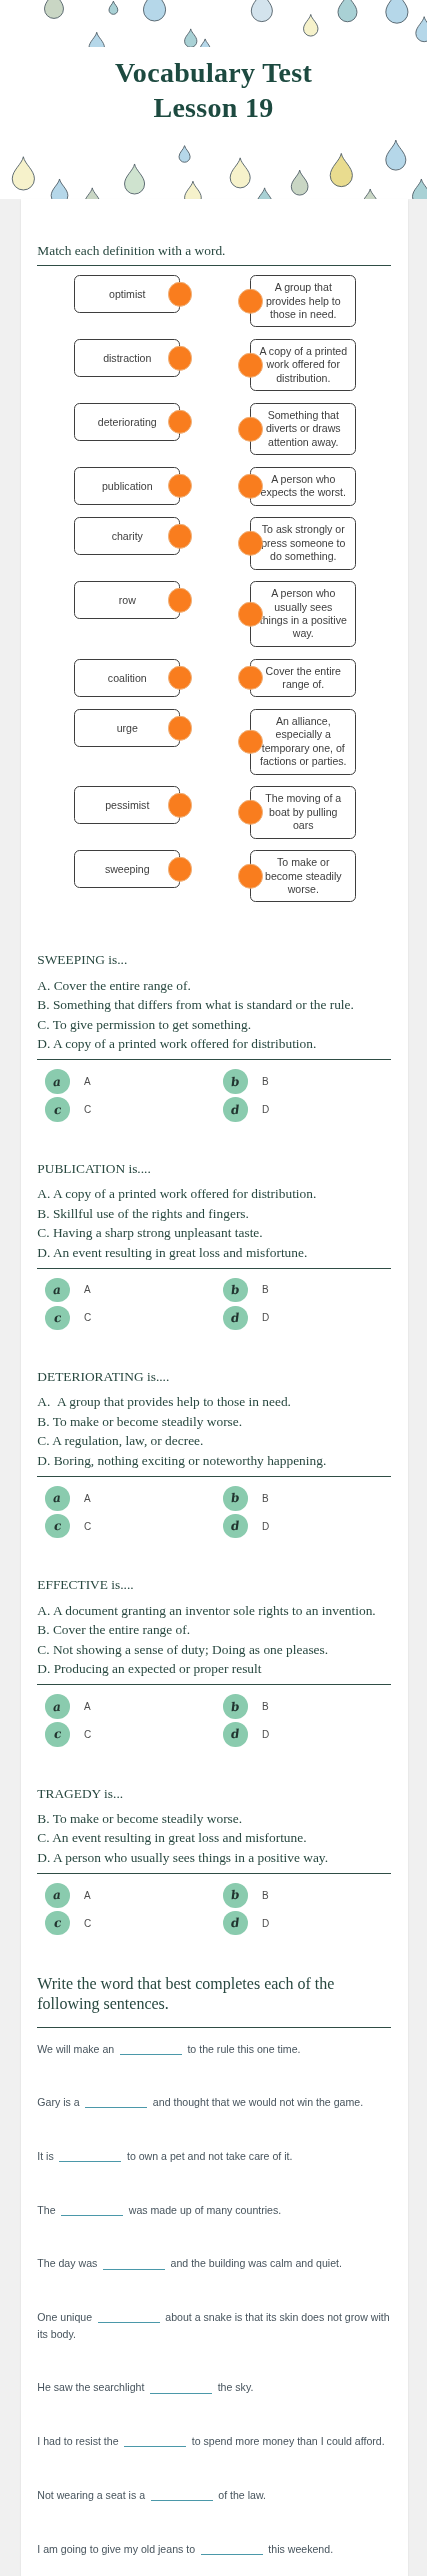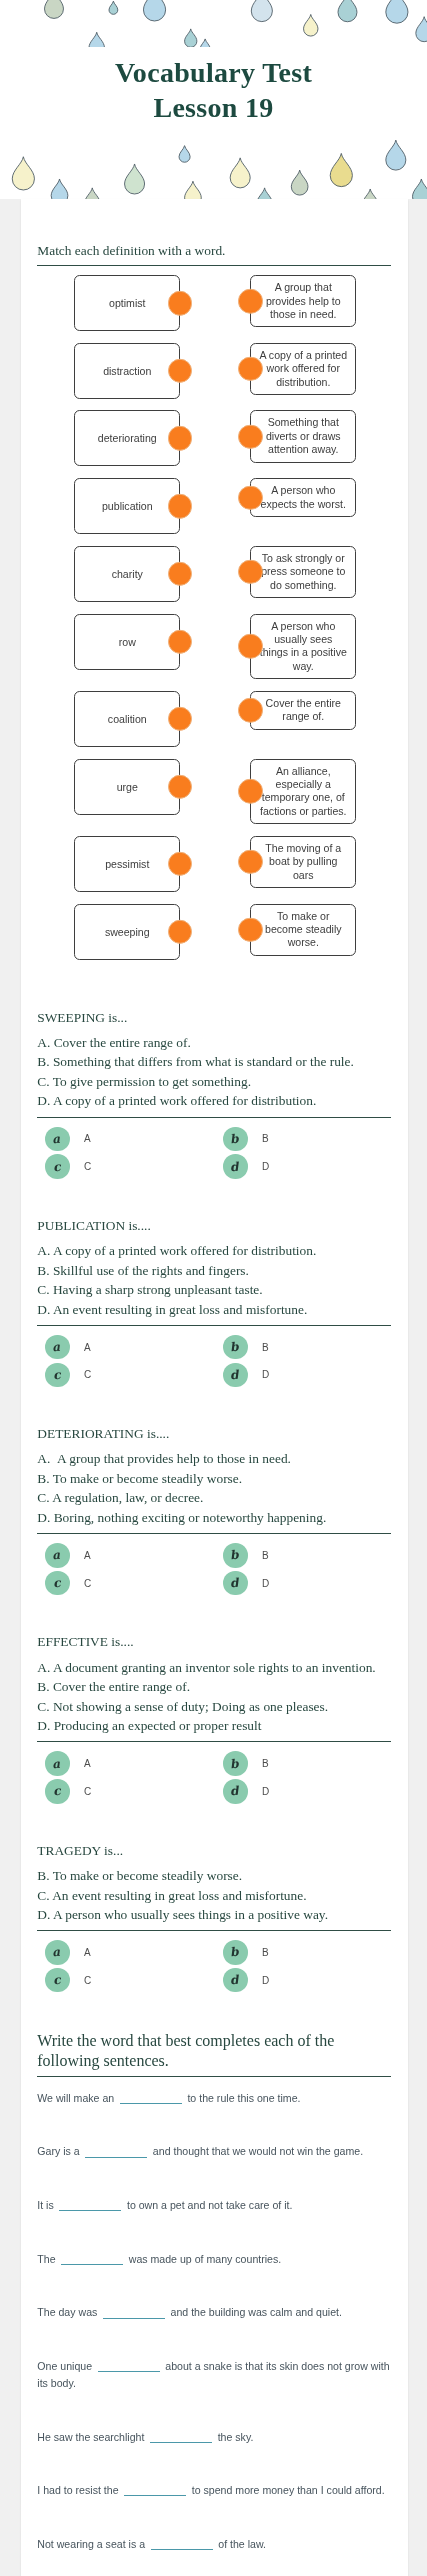--- a/index.html
+++ b/index.html
@@ -23,21 +23,21 @@
   .card{position:relative;margin-left:20.6px;width:387px;background:var(--card-bg);
     box-shadow:0 0.6px 1.7px rgba(0,0,0,.10);padding:7.8px 16.7px 16.7px 16.7px;}
 
   .serif-h{font-family:"Liberation Serif",serif;color:var(--green);font-size:13.4px;line-height:16.7px;font-weight:500;margin-top:36px;}
   .big-h{font-family:"Liberation Serif",serif;color:var(--green);font-size:16px;line-height:19.5px;font-weight:500;}
   .divider{border:none;border-top:1.1px solid var(--divider);margin-top:5.6px;}
 
   
   .match-list{margin-top:9px;margin-bottom:50px;}
   .match-row{display:flex;align-items:flex-start;padding-left:37px;margin-bottom:11.7px;}
-  .word-box{position:relative;width:106px;height:56px;border:0.6px solid var(--box-border);
+  .word-box{position:relative;width:106px;height:38px;border:0.6px solid var(--box-border);
     border-radius:5.6px;display:flex;align-items:center;justify-content:center;
     font-size:10.6px;color:var(--box-text);background:#fff;}
   .def-box{position:relative;width:106px;margin-left:70px;border:0.6px solid var(--box-border);
     border-radius:5.6px;padding:5px 7.8px;min-height:37px;display:flex;align-items:center;justify-content:center;
     font-size:10.6px;line-height:13.4px;color:var(--box-text);text-align:center;background:#fff;}
   .dot{position:absolute;top:50%;transform:translateY(-50%);width:24.5px;height:24.5px;border-radius:50%;
     background:var(--orange);border:1.1px solid var(--orange-ring);z-index:2;cursor:pointer;}
   .dot.right{right:-12.8px;} .dot.left{left:-12.8px;}
 
   
@@ -46,21 +46,21 @@
   .q-option{font-family:"Liberation Serif",serif;color:var(--green);font-size:13.4px;line-height:19.5px;font-weight:500;}
   .answers{display:grid;grid-template-columns:178px auto;row-gap:3.3px;padding-left:7.8px;margin-top:9px;}
   .choice{display:flex;align-items:center;cursor:pointer;}
   .choice-circle{width:24.5px;height:24.5px;border-radius:50%;background:var(--teal-circle);
     display:flex;align-items:center;justify-content:center;}
   .choice-letter{font-family:"DejaVu Serif",serif;font-style:italic;font-weight:700;
     font-size:12.2px;color:var(--letter);transform:rotate(-4deg);}
   .choice-label{margin-left:14.5px;font-size:10px;color:var(--label);}
 
   
-  .fillin-head{margin-bottom:6px;}
+  .fillin-head{margin-bottom:14px;}
   .sentences{margin-top:12.2px;}
   .sentence{font-size:10.6px;line-height:16.7px;color:var(--sentence);margin-bottom:37px;}
   .sentence:last-child{margin-bottom:3.3px;}
   .blank{display:inline-block;width:62px;height:11px;border-bottom:1.1px solid var(--blank);
     margin:0 5.6px;vertical-align:-2.2px;cursor:text;}
 </style>
 </head>
 <body>
 
 <div class="header">

